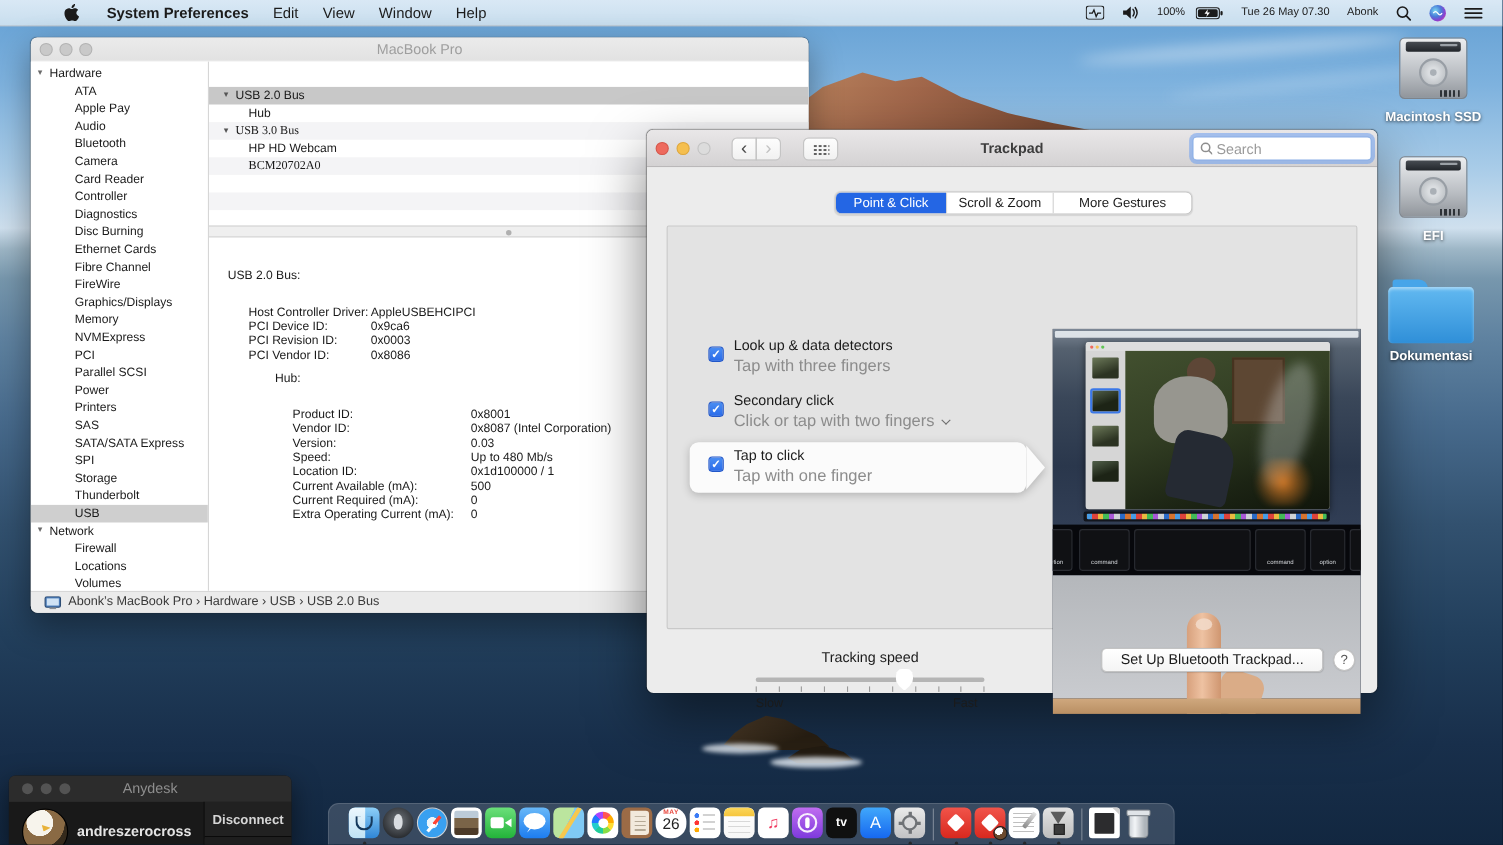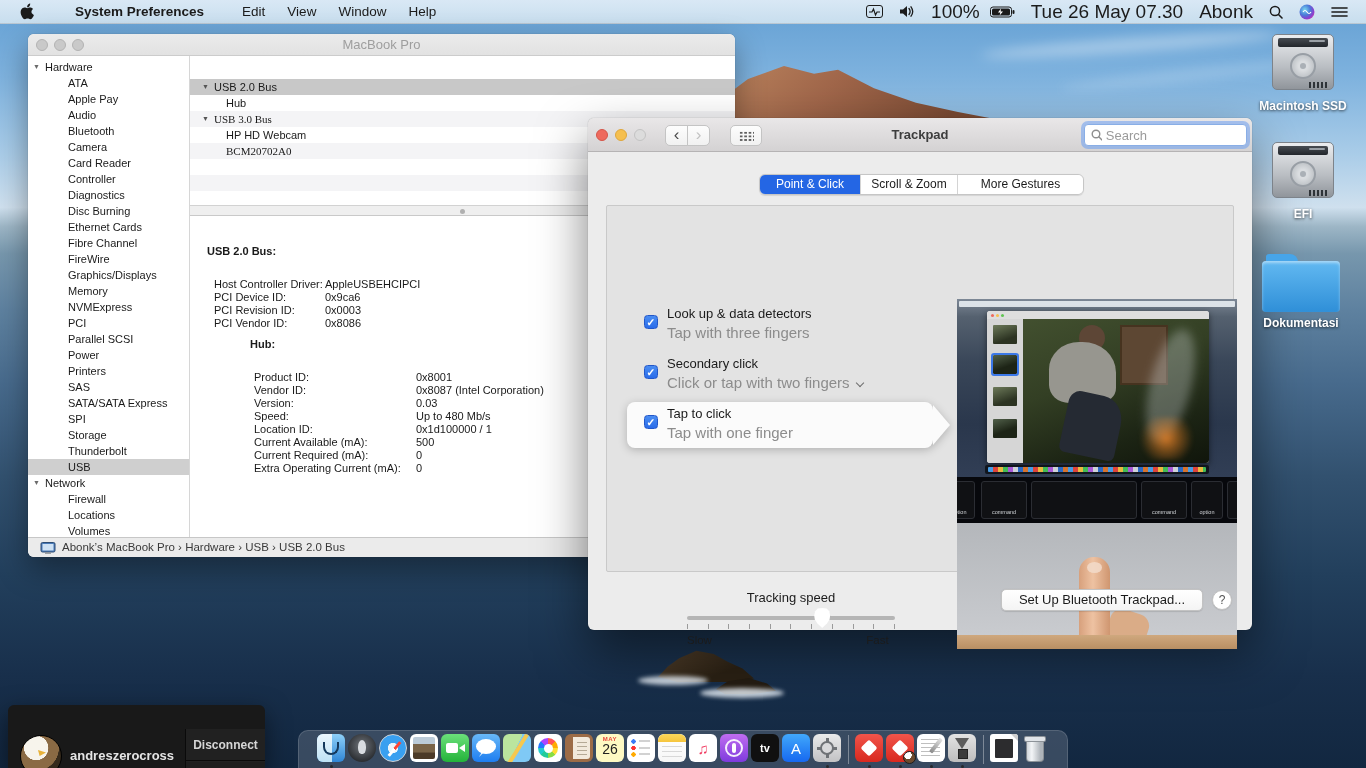--- a/index.html
+++ b/index.html
@@ -22,27 +22,27 @@
     clip-path:polygon(0 70%,20% 20%,55% 0,85% 35%,100% 80%,60% 100%,15% 100%); }
   #island .foam1,#island .foam2,#island .foam3 { position:absolute; background:rgba(240,248,255,.8); border-radius:50%; filter:blur(2px); }
   #island .foam1 { left:8px; top:36px; width:70px; height:9px; }
   #island .foam2 { left:70px; top:48px; width:84px; height:10px; }
   #island .foam3 { left:40px; top:26px; width:30px; height:6px; opacity:.6; }
 
   
   #menubar { position:absolute; left:0; top:0; width:1366px; height:24px;
     background:linear-gradient(180deg,#d9e8f5,#c8deee); border-bottom:1px solid rgba(0,0,0,.14);
     display:flex; align-items:center; font-size:13.5px; color:#1b1b1b; }
-  #menubar .left { display:flex; align-items:center; gap:16px; padding-left:12px; }
+  #menubar .left { display:flex; align-items:center; gap:0; padding-left:12px;margin-left:38px; }
   .mb-apple { padding:0 14px 0 8px; display:flex; align-items:center; }
   .mb-item { padding:0 11px; line-height:24px; white-space:nowrap; }
   .mb-item.app { font-weight:700; }
   #menubar .right { margin-left:auto; display:flex; align-items:center; gap:0; padding-right:10px; }
   .mb-status { display:flex; align-items:center; padding:0 8px; height:24px; }
-  .mb-status.text { font-size:19px; }
+  .mb-status.text { font-size:10px; }
 
   
   .winlight { border-radius:50%; width:12px; height:12px; display:inline-block; }
 
   
   #win-sysinfo { position:absolute; left:28px; top:34px; width:707px; height:523px; border-radius:6px;
     background:#fff; box-shadow:0 12px 30px rgba(0,0,0,.38), 0 0 1px rgba(0,0,0,.4); }
   #si-titlebar { position:absolute; left:0; top:0; right:0; height:22px; background:linear-gradient(180deg,#ebebeb,#e2e2e2);
     border-bottom:1px solid #cccccc; border-radius:6px 6px 0 0; }
   #si-titlebar .lights { position:absolute; left:8px; top:5px; display:flex; gap:6px; }
@@ -60,22 +60,22 @@
   #si-tree { position:absolute; left:0; top:23px; right:0; }
   .tree-row { height:16px; line-height:16px; font-size:11px; color:#1a1a1a; position:relative; }
   .tree-row.stripe { background:#f4f4f6;font-family:Liberation Serif, serif; }
   .tree-row.sel { background:#c8c8c8; }
   .tree-row .tri { position:absolute; left:12px; top:0; font-size:7px; color:#555; }
   .tree-row .lbl { position:absolute; left:24px; }
   .tree-row.indent .lbl { left:36px; }
   #si-splitter { position:absolute; left:0; top:149px; right:0; height:11px; background:#efefef; border-top:1px solid #d2d2d2; border-bottom:1px solid #c9c9c9; }
   #si-splitter .knob { position:absolute; left:50%; top:3px; width:5px; height:5px; margin-left:-3px; border-radius:50%; background:#b0b0b0; }
   #si-details { position:absolute; left:0; top:160px; right:0; bottom:0; background:#fff; font-size:11px; color:#1a1a1a; }
-  .d-title { position:absolute; font-weight:700; }
-  .drow { position:relative; height:13px; line-height:13px; white-space:nowrap; }
+  .d-title { position:absolute; font-weight:400; }
+  .drow { position:relative; height:13px; line-height:13px; white-space:nowrap;margin-left:12px; }
   .drow .dval { position:absolute; }
   #si-statusbar { position:absolute; left:0; bottom:0; right:0; height:20px; background:#ebebeb; border-top:1px solid #c7c7c7;
     border-radius:0 0 6px 6px; font-size:11.5px; color:#3a3a3a; line-height:19px; }
   #si-statusbar svg { position:absolute; left:12px; top:4px; }
   #si-breadcrumb { position:absolute; left:34px; top:0; line-height:19px; }
 
   
   #win-trackpad { position:absolute; left:588px; top:118px; width:664px; height:512px; border-radius:6px;
     background:#ececec; box-shadow:0 22px 50px rgba(0,0,0,.5), 0 0 1px rgba(0,0,0,.45); }
   #tp-titlebar { position:absolute; left:0; top:0; right:0; height:34px; border-radius:6px 6px 0 0;
@@ -241,21 +241,21 @@
   .ic-maps { background:linear-gradient(115deg,#bbe59e 48%,#7fc9f5 48%); }
   .ic-maps::before { content:""; position:absolute; left:13px; top:-3px; width:4px; height:36px; background:#f6c84f; transform:rotate(32deg); }
   .ic-photos { background:#fff; }
   .ic-photos::before { content:""; position:absolute; inset:4px; border-radius:50%;
     background:conic-gradient(#f55 0 45deg,#fa0 45deg 90deg,#fd3 90deg 135deg,#8d4 135deg 180deg,#2c9 180deg 225deg,#2cc 225deg 270deg,#27f 270deg 315deg,#a4f 315deg); }
   .ic-photos::after { content:""; position:absolute; left:50%; top:50%; width:9px; height:9px; margin:-4.5px; border-radius:50%; background:#fff; }
   .ic-contacts { background:#9c6b46; }
   .ic-contacts::before { content:""; position:absolute; left:8px; top:3px; right:3px; bottom:3px; background:#f2e9dc; border-radius:0 3px 3px 0; }
   .ic-contacts::after { content:""; position:absolute; left:12px; top:8px; right:6px; bottom:6px;
     background:repeating-linear-gradient(180deg,#b5a996 0 1px,transparent 1px 4px); }
-  .ic-calendar { background:#fef9c3; }
+  .ic-calendar { background:#ffffff;border-radius:13px; }
   .cal-m { position:absolute; top:2px; width:100%; text-align:center; font-size:6px; font-weight:700; color:#e8463c; letter-spacing:.5px; }
   .cal-d { position:absolute; top:7px; width:100%; text-align:center; font-size:14px; color:#222; }
   .ic-reminders { background:#fff; }
   .ic-reminders::before { content:""; position:absolute; left:4px; top:5px; width:5px; height:18px;
     background:radial-gradient(circle at 2.5px 2.5px,#3a7bf6 2px,transparent 2.4px),
                radial-gradient(circle at 2.5px 9px,#f33 2px,transparent 2.4px),
                radial-gradient(circle at 2.5px 15.5px,#fa0 2px,transparent 2.4px); }
   .ic-reminders::after { content:""; position:absolute; left:12px; top:6px; width:11px; height:16px;
     background:repeating-linear-gradient(180deg,#d2d2d2 0 2px,transparent 2px 6.5px); }
   .ic-notes { background:linear-gradient(180deg,#fff,#f6f6f6); }
@@ -623,20 +623,28 @@
         </div>
         <div class="desk-label">EFI</div>
       </div>
       <div class="desk-icon" style="left: 1246px; top: 254px;">
         <div class="folder"></div>
         <div class="desk-label">Dokumentasi</div>
       </div>
     </div>
 
   <div id="win-anydesk">
+    <div id="ad-titlebar">
+      <div class="lights">
+        <span class="winlight"></span>
+        <span class="winlight"></span>
+        <span class="winlight"></span>
+      </div>
+      <div id="ad-title">Anydesk</div>
+    </div>
     <div id="ad-avatar"></div>
     <div id="ad-user">andreszerocross</div>
     <div id="ad-col">
       <div id="ad-disconnect">Disconnect</div>
       <div id="ad-btn2"></div>
     </div>
   </div>
 
   <div id="dock">
       <div class="dock-item running">

